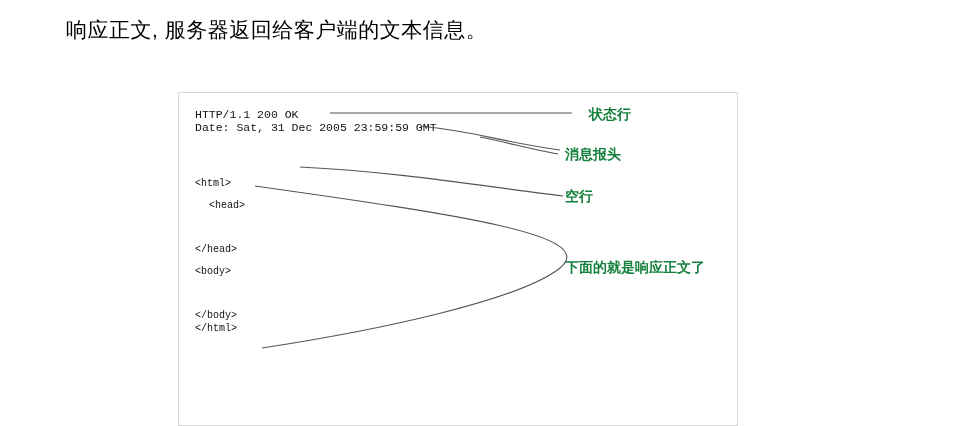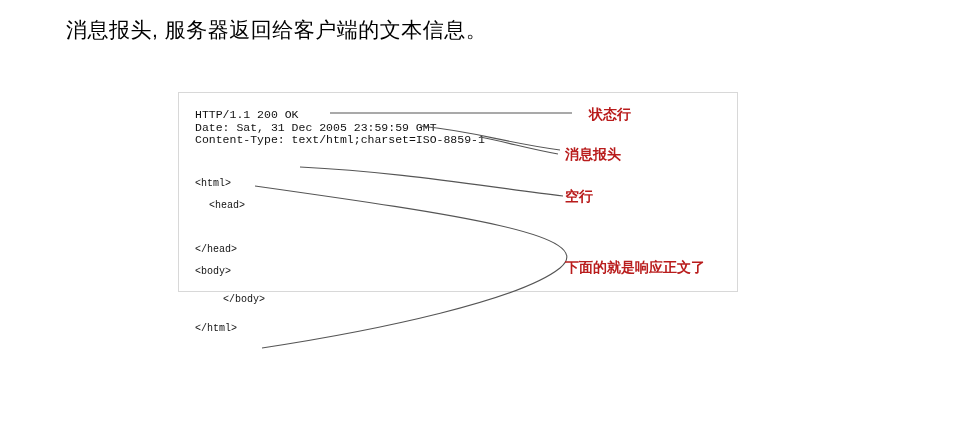--- a/index.html
+++ b/index.html
@@ -23,21 +23,21 @@
     color: #000000;
     letter-spacing: 0.5px;
     white-space: nowrap;
   }
 
   #diagram {
     position: absolute;
     left: 178px;
     top: 92px;
     width: 560px;
-    height: 200px;
+    height: 334px;
     background: #ffffff;
     border: 1px solid #d8d8d8;
     box-sizing: border-box;
   }
 
   .code-block {
     position: absolute;
     font-family: "Liberation Mono", "DejaVu Sans Mono", monospace;
     font-size: 11.5px;
     color: #111111;
@@ -57,49 +57,48 @@
     font-size: 10px;
     color: #111111;
     white-space: pre;
   }
 
   .annotation {
     position: absolute;
     font-family: "Liberation Sans", sans-serif;
     font-size: 14px;
     font-weight: bold;
-    color: #b91c1c;
+    color: #15803d;
     white-space: nowrap;
   }
 
   #svg-overlay {
     position: absolute;
     left: 0;
     top: 0;
     width: 961px;
     height: 426px;
     pointer-events: none;
   }
 </style>
 </head>
 <body>
 
-<div id="page-title">消息报头, 服务器返回给客户端的文本信息。</div>
+<div id="page-title">响应正文, 服务器返回给客户端的文本信息。</div>
 
 <div id="diagram">
 
   <div class="code-block" id="http-head">HTTP/1.1 200 OK</div>
   <div class="code-block" style="left:16px; top:29px;">Date: Sat, 31 Dec 2005 23:59:59 GMT</div>
-  <div class="code-block" style="left:16px; top:41px;">Content-Type: text/html;charset=ISO-8859-1</div>
 
   <div class="html-line" style="top:85px;">&lt;html&gt;</div>
   <div class="html-line" style="top:107px;margin-left:14px;">&lt;head&gt;</div>
   <div class="html-line" style="top:151px;">&lt;/head&gt;</div>
   <div class="html-line" style="top:173px;text-align:center;">&lt;body&gt;</div>
-  <div class="html-line" style="top:201px;margin-left:28px;">&lt;/body&gt;</div>
+  <div class="html-line" style="top:217px;">&lt;/body&gt;</div>
   <div class="html-line" style="top:230px;">&lt;/html&gt;</div>
 
 </div>
 
 <svg id="svg-overlay" viewBox="0 0 961 426" xmlns="http://www.w3.org/2000/svg">
   <g stroke="#555555" stroke-width="1.1" fill="none">
 
     <line x1="330" y1="113" x2="572" y2="113"></line>
 
     <path d="M 420 126 C 480 132, 500 142, 560 150"></path>

